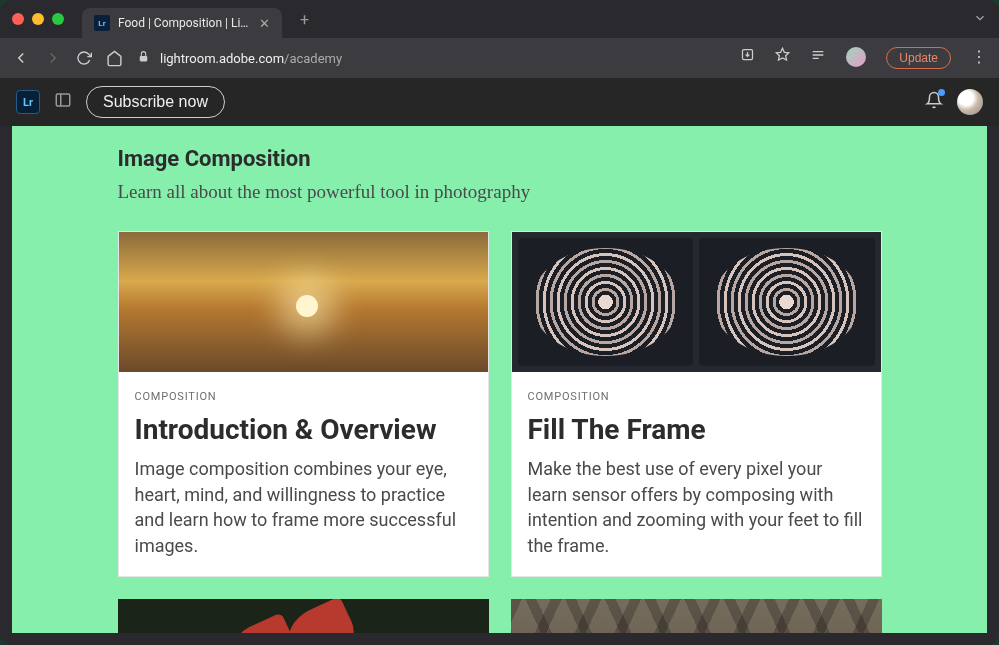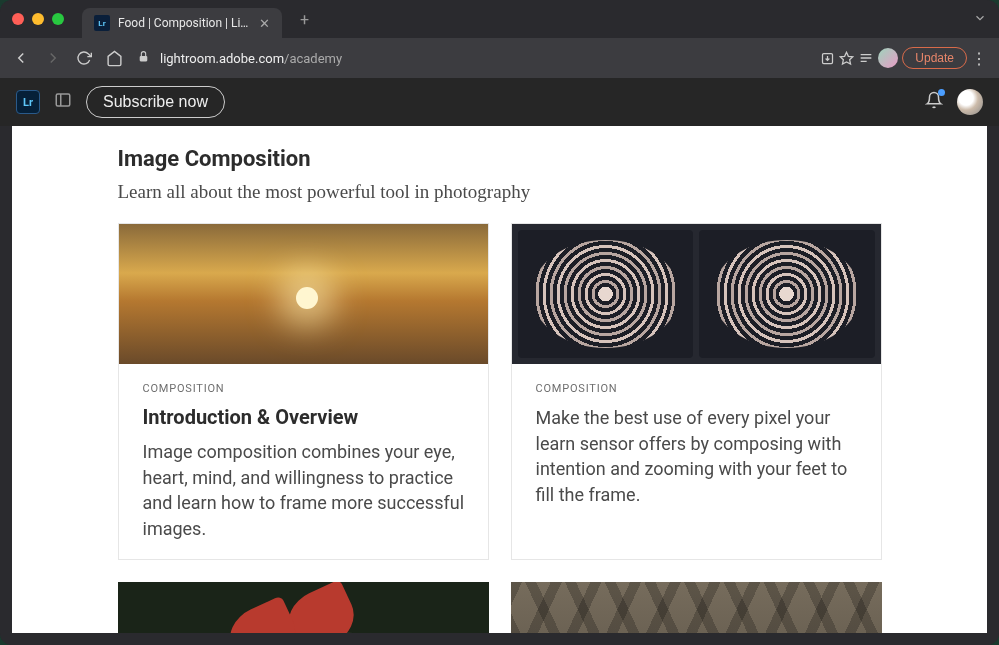--- a/index.html
+++ b/index.html
@@ -70,21 +70,21 @@
     .url-field {
       flex: 1;
       display: flex;
       align-items: flex-end;
       gap: 10px;
       font-size: 13px;
     }
     .lock-icon { color: #ccc; }
     .url-text { color: #aaa; }
     .url-domain { color: #eee; }
-    .url-actions { display: flex; align-items: center; gap: 4px; }
+    .url-actions { display: flex; align-items: flex-start; gap: 20px; }
     .profile-dot {
       width: 20px; height: 20px; border-radius: 50%;
       background: linear-gradient(135deg, #9ed4bc, #e89bc5);
     }
     .update-btn {
       border: 1px solid #d96b4a;
       color: #e8866a;
       background: transparent;
       padding: 3px 12px;
       border-radius: 14px;
@@ -130,68 +130,68 @@
     .avatar { width: 26px; height: 26px; border-radius: 50%; background: radial-gradient(circle at 35% 35%, #fff 30%, #cba 50%, #888 100%); cursor: pointer; }
 
     
     .content-wrapper {
       flex: 1;
       background: #2a2a2e;
       padding: 0 12px 12px 12px;
       overflow: hidden;
     }
     .content {
-      background: #ffffff;
+      background: #86efac;
       height: 100%;
       overflow-y: auto;
       position: relative;
     }
     .content-inner {
       max-width: 764px;
       margin: 0 auto;
       padding: 20px 0 40px 0;
     }
     .page-title {
       font-size: 22px;
       font-weight: 700;
       color: #2c2c2c;
       margin-bottom: 10px;
     }
     .page-subtitle {
       font-size: 19px;
       color: #4a4a4a;
       font-family: Georgia, serif;
-      margin-bottom: 20px;
+      margin-bottom: 28px;
     }
     .card-grid {
       display: grid;
       grid-template-columns: 1fr 1fr;
       gap: 22px;
     }
     .card {
       border: 1px solid #e6e6e6;
       background: #fff;
       cursor: pointer;
       display: flex;
       flex-direction: column;
     }
     .card-img {
       width: 100%;
       height: 140px;
       display: block;
     }
-    .card-body { padding: 18px 16px 18px 16px; margin-left: 8px; }
+    .card-body { padding: 18px 16px 18px 16px; }
     .card-cat {
       font-size: 11px;
       letter-spacing: 0.8px;
       color: #6e6e6e;
       margin-bottom: 10px;
     }
     .card-title {
-      font-size: 20px;
+      font-size: 28px;
       font-weight: 700;
       color: #2c2c2c;
       margin-bottom: 10px;
     }
     .card-desc {
       font-size: 18px;
       color: #4a4a4a;
       line-height: 1.42;
     }
     
@@ -359,20 +359,21 @@
             </div>
           </div>
 
           <div class="card">
             <div class="card-img thumb-succulent">
               <div class="succ"></div>
                 <div class="succ"></div>
             </div>
             <div class="card-body">
               <div class="card-cat">COMPOSITION</div>
+              <div class="card-title">Fill The Frame</div>
               <div class="card-desc">Make the best use of every pixel your learn sensor offers by composing with intention and zooming with your feet to fill the frame.</div>
             </div>
           </div>
 
           <div class="card" style="border:none;">
             <div class="card-img thumb-tulip"></div>
           </div>
 
           <div class="card" style="border:none;">
             <div class="card-img thumb-steps"></div>

